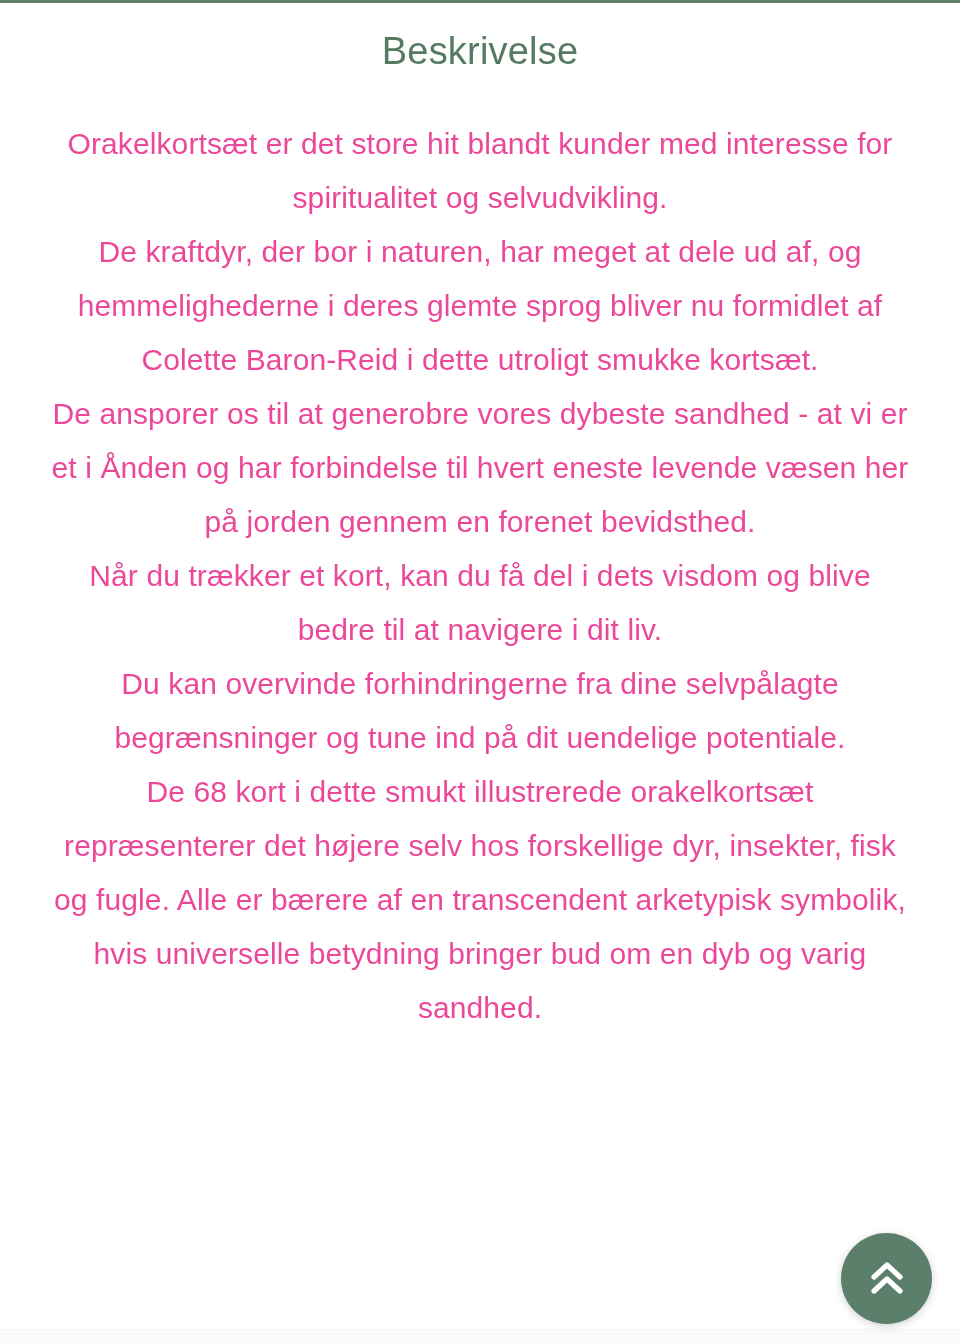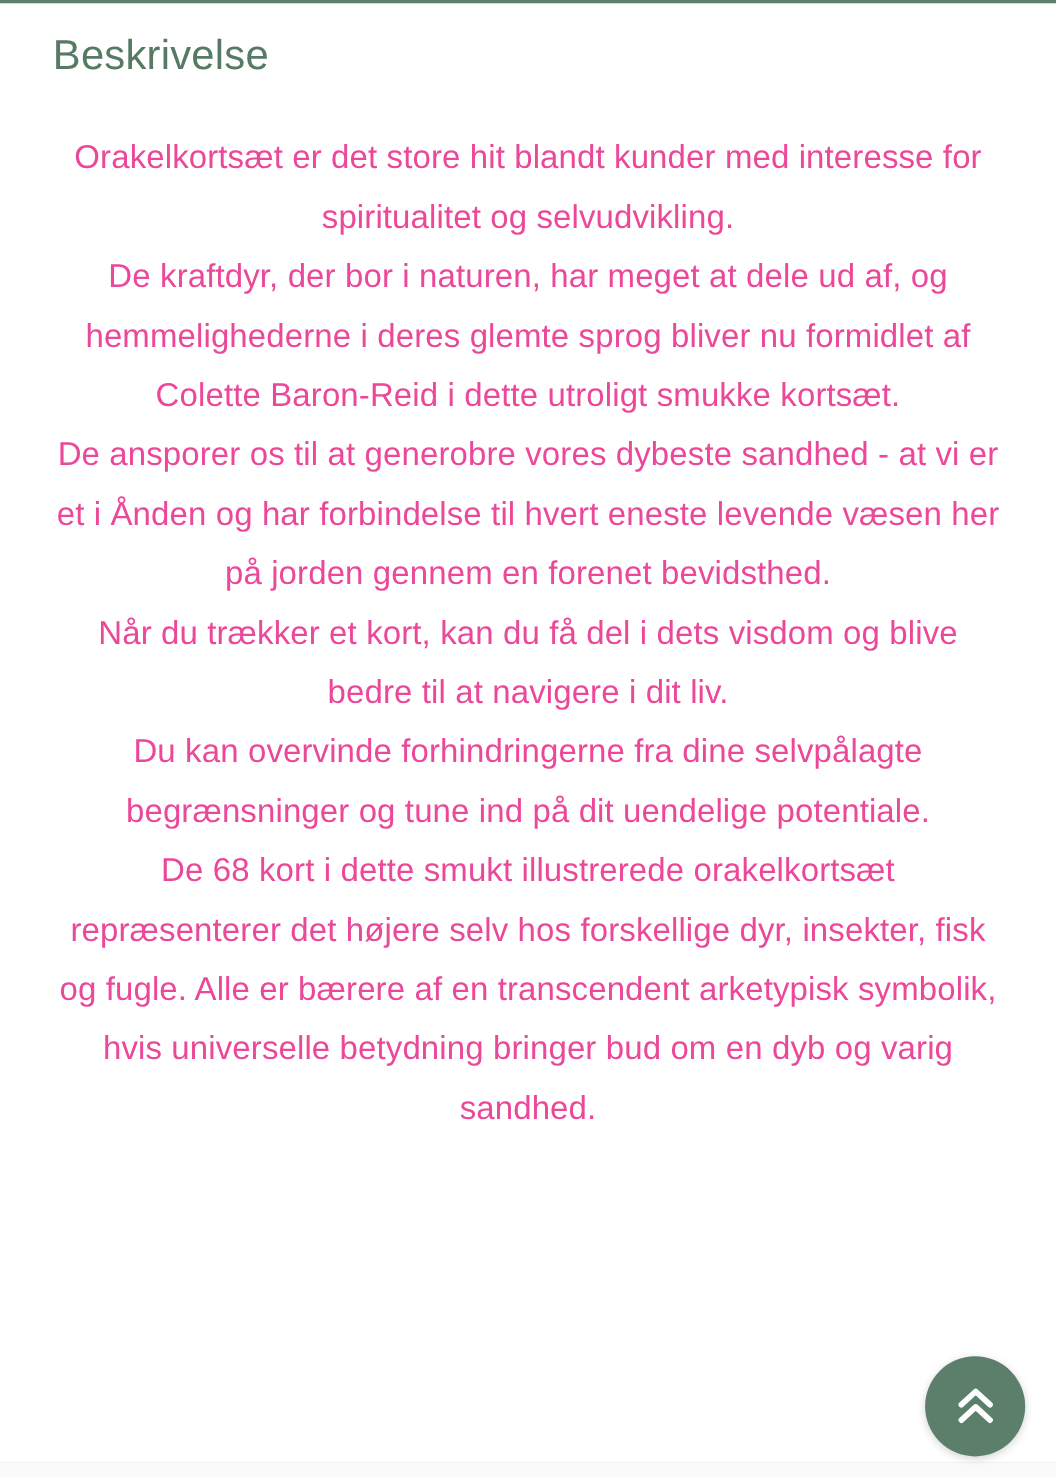--- a/index.html
+++ b/index.html
@@ -45,20 +45,21 @@
 
   .section-heading {
     margin: 0;
     padding: 0;
     color: #567a63;
     font-size: 38px;
     font-weight: 400;
     letter-spacing: 0.2px;
     line-height: 1.1;
     padding-top: 28px;
+    text-align: center;
   }
 
   .description-body {
     margin: 0;
     padding-top: 44px;
     color: #ec4899;
     font-size: 30px;
     font-weight: 300;
     line-height: 54px;
     letter-spacing: 0.1px;

